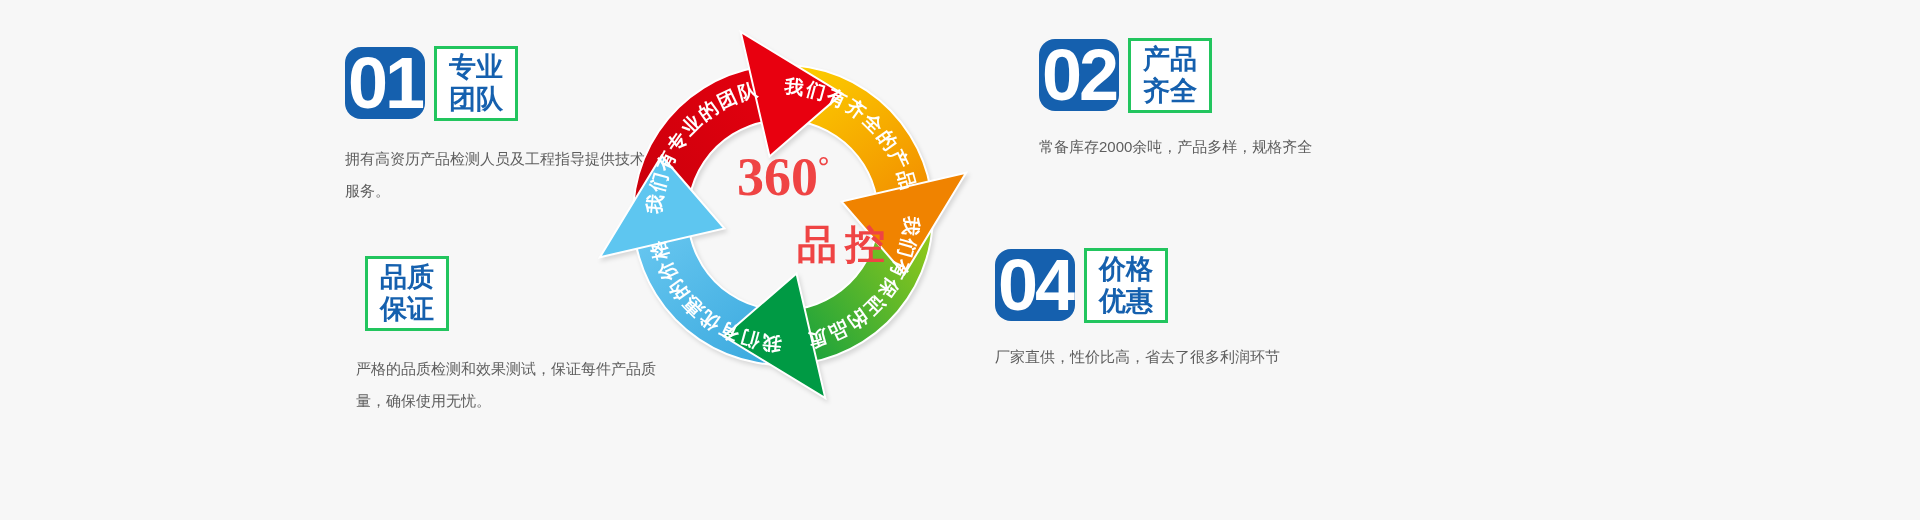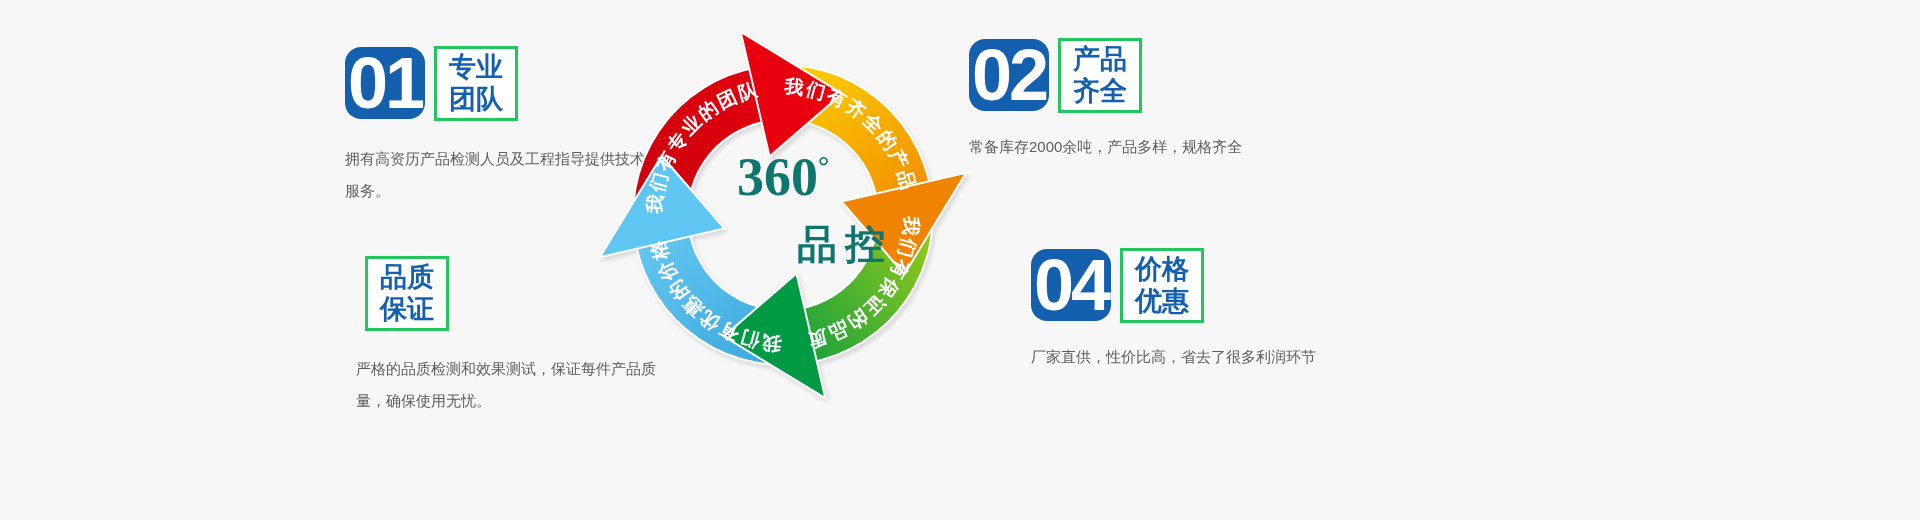--- a/index.html
+++ b/index.html
@@ -9,34 +9,34 @@
   
   .feature{position:absolute;}
   .feature-head{display:flex;align-items:center;}
   .feature-num{width:80px;height:72px;background:#1560ae;color:#fff;
                font-size:72px;font-weight:bold;letter-spacing:-3px;
                display:flex;align-items:center;justify-content:center;border-radius:16px;}
   .feature-title{margin-left:9px;border:3px solid #22c55e;background:#ffffff;color:#1560ae;
                  font-size:27px;font-weight:bold;line-height:1.2;padding:2px 12px;text-align:center;}
   .feature-desc{margin-top:22px;color:#5e5e5e;font-size:15px;line-height:2.15;}
   #feature-1{left:345px;top:46px;}
-  #feature-2{left:969px;top:38px;}
+  #feature-2{left:1039px;top:38px;}
   #feature-3{left:356px;top:256px;}
-  #feature-4{left:1031px;top:248px;}
+  #feature-4{left:995px;top:248px;}
   #feature-1 .feature-desc{width:300px;}
   #feature-3 .feature-desc{width:300px;}
   #feature-2 .feature-desc,#feature-4 .feature-desc{white-space:nowrap;margin-top:18px;}
 
   
   .wheel{position:absolute;left:563px;top:-5px;width:440px;height:440px;}
   .wheel svg{filter:drop-shadow(2px 3px 2px rgba(0,0,0,0.12));}
   .arc-label{font-size:19px;font-weight:bold;fill:#ffffff;letter-spacing:2px;
              font-family:"Liberation Sans","DejaVu Sans",sans-serif;}
   .wheel-center{position:absolute;left:673px;top:150px;width:220px;text-align:center;
-                color:#0f766e;}
+                color:#ef4444;}
   .wc-360{font-family:"Liberation Serif","DejaVu Serif",serif;font-size:54px;font-weight:bold;line-height:1;}
   .wc-deg{font-size:28px;position:relative;top:-20px;font-weight:bold;}
   .wc-label{font-size:40px;font-weight:bold;letter-spacing:8px;margin-top:13px;text-indent:8px;text-align:right;}
 </style>
 </head>
 <body>
 
 <div class="banner">
 
   <div class="feature" id="feature-1">

